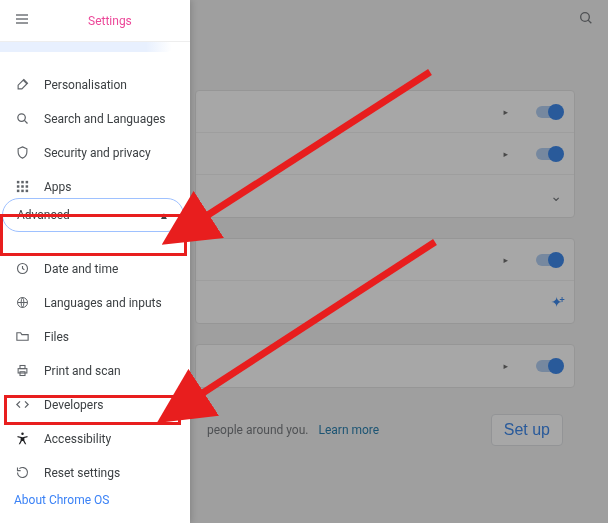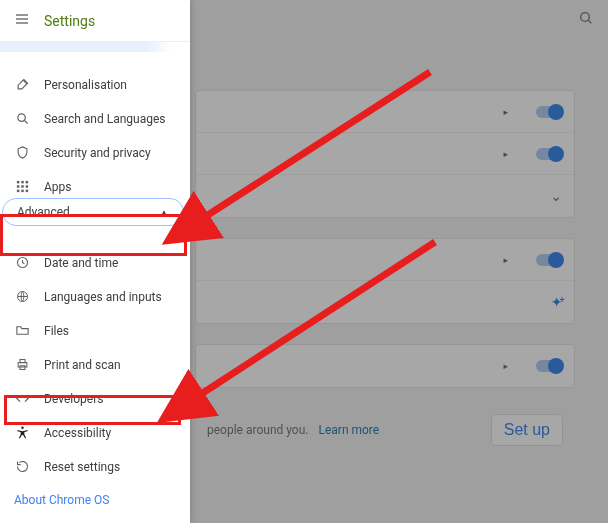--- a/index.html
+++ b/index.html
@@ -69,38 +69,38 @@
     width: 190px; height: 523px;
     background: #fff;
     z-index: 10;
     box-shadow: 2px 0 6px rgba(0,0,0,0.15);
   }
   .drawer-header {
     display: flex; align-items: center; gap: 14px;
     height: 42px; padding: 0 14px;
     border-bottom: 1px solid #eee;
   }
-  .drawer-header .title { font-size: 14px; color: #4d7c0f; }
+  .drawer-header .title { font-size: 12px; color: #ec4899; margin-left: 44px; }
   .highlight-strip {
     height: 10px;
     background: linear-gradient(90deg, #e8f0fe 0%, #e8f0fe 85%, transparent 100%);
     border-radius: 0 14px 14px 0;
     margin-right: 18px;
   }
   .nav { padding-top: 6px; }
   .nav-item {
     display: flex; align-items: flex-end; gap: 14px;
     height: 34px; padding: 0 14px;
     font-size: 12px; color: #3c4043;
     cursor: pointer;
   }
   .nav-item .ic { width: 16px; display: flex; justify-content: center; color: #5f6368; }
   .adv-row {
     display: flex; align-items: center; justify-content: space-between;
-    height: 28px; padding: 0 14px 0 14px;
+    height: 34px; padding: 0 14px 0 14px;
     font-size: 12px; color: #3c4043;
     border: 1.5px solid #9ec1ff;
     border-radius: 18px;
     margin: 4px 6px 4px 2px;
   }
   .adv-row .caret-up { font-size: 10px; }
   .about {
     position: absolute; bottom: 16px; left: 14px;
     font-size: 12px; color: #3b82f6;
   }

